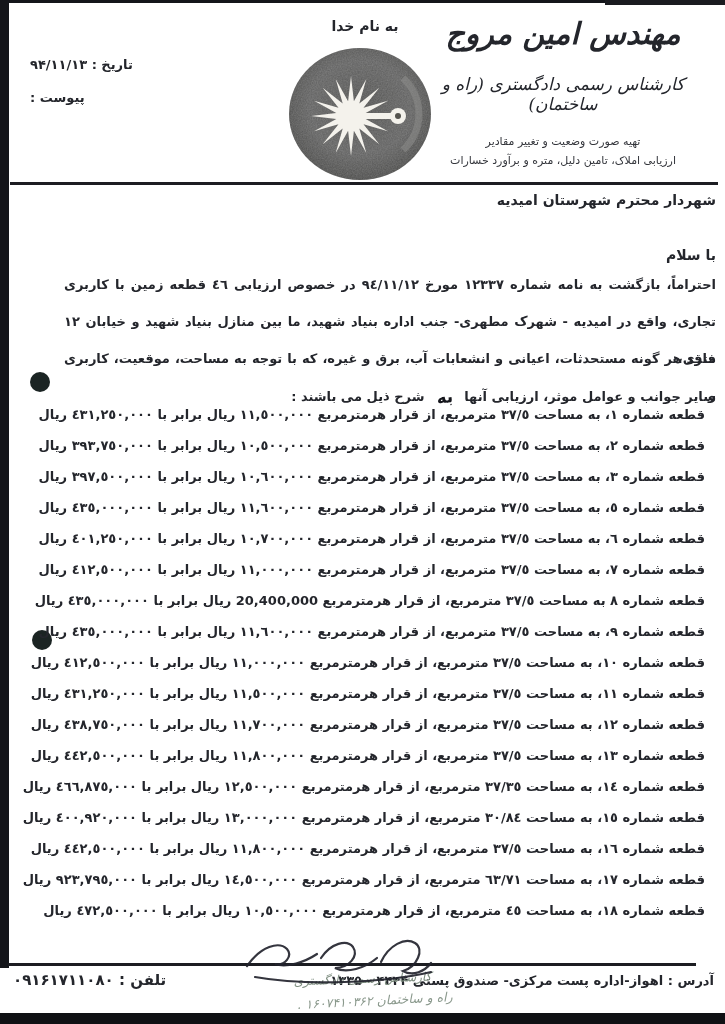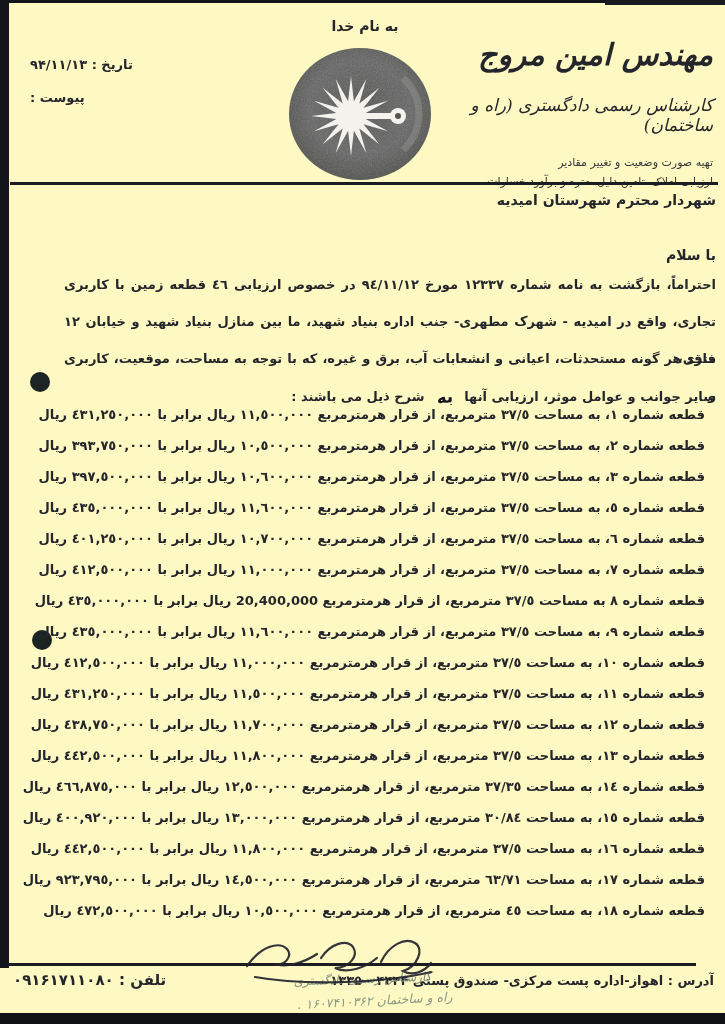--- a/index.html
+++ b/index.html
@@ -1,37 +1,37 @@
 <!DOCTYPE html>
 <html dir="rtl" lang="fa"><head>
 <meta charset="utf-8">
 <style>
   html,body{margin:0;padding:0;background:#d8d6d0;}
   .page{
     position:relative;width:725px;height:1024px;margin:0 auto;
-    background:#fef9c3;overflow:hidden;
+    background:#ffffff;overflow:hidden;
     font-family:"DejaVu Sans",sans-serif;color:#24262c;
     direction:rtl;
   }
   
   .edge-left{position:absolute;left:0;top:0;width:9px;height:968px;background:#14151a;}
   .edge-top{position:absolute;left:0;top:0;width:725px;height:3px;background:#14151a;}
   .edge-top-right{position:absolute;left:605px;top:0;width:120px;height:5px;background:#1a1b20;}
   .edge-bottom{position:absolute;left:0;top:1013px;width:725px;height:11px;background:#101114;}
   .punch-hole{position:absolute;width:20px;height:20px;border-radius:50%;background:#1b2423;}
   .hole-1{left:30px;top:372px;}
   .hole-2{left:32px;top:630px;}
 
   
   .bismillah{position:absolute;top:18px;left:295px;width:140px;text-align:center;
     font-size:14px;font-weight:bold;}
   .meta{position:absolute;top:48px;left:30px;width:150px;font-size:13px;font-weight:bold;
     direction:rtl;text-align:left;line-height:33px;}
   .logo{position:absolute;top:44px;left:285px;width:150px;height:140px;}
-  .letterhead{position:absolute;top:37px;right:12px;width:300px;text-align:right;}
+  .letterhead{position:absolute;top:16px;right:12px;width:300px;text-align:center;}
   .lh-name{font-family:"DejaVu Serif",serif;font-style:italic;font-weight:bold;
     font-size:30px;line-height:1.2;margin-bottom:22px;}
   .lh-title{font-family:"DejaVu Serif",serif;font-style:italic;font-weight:normal;
     font-size:17px;margin-bottom:18px;}
   .lh-svc{font-size:11px;line-height:19px;color:#33353b;}
   .rule-header{position:absolute;top:182px;left:10px;width:708px;height:3px;background:#1c1d22;}
 
   
   .recipient{position:absolute;top:192px;right:9px;font-size:14px;font-weight:bold;}
   .salutation{position:absolute;top:247px;right:9px;font-size:14px;font-weight:bold;}

